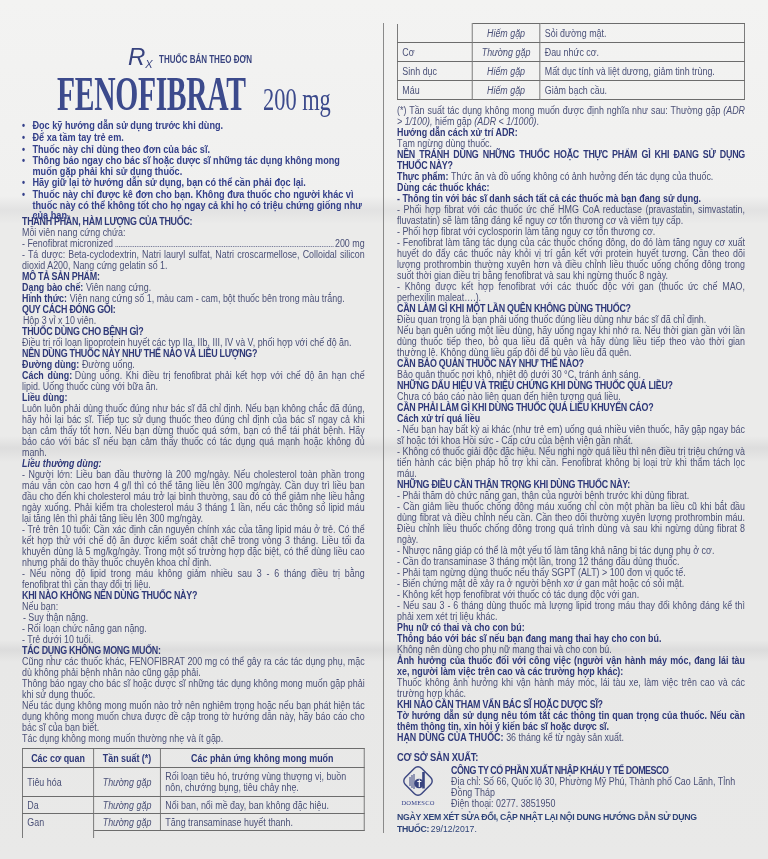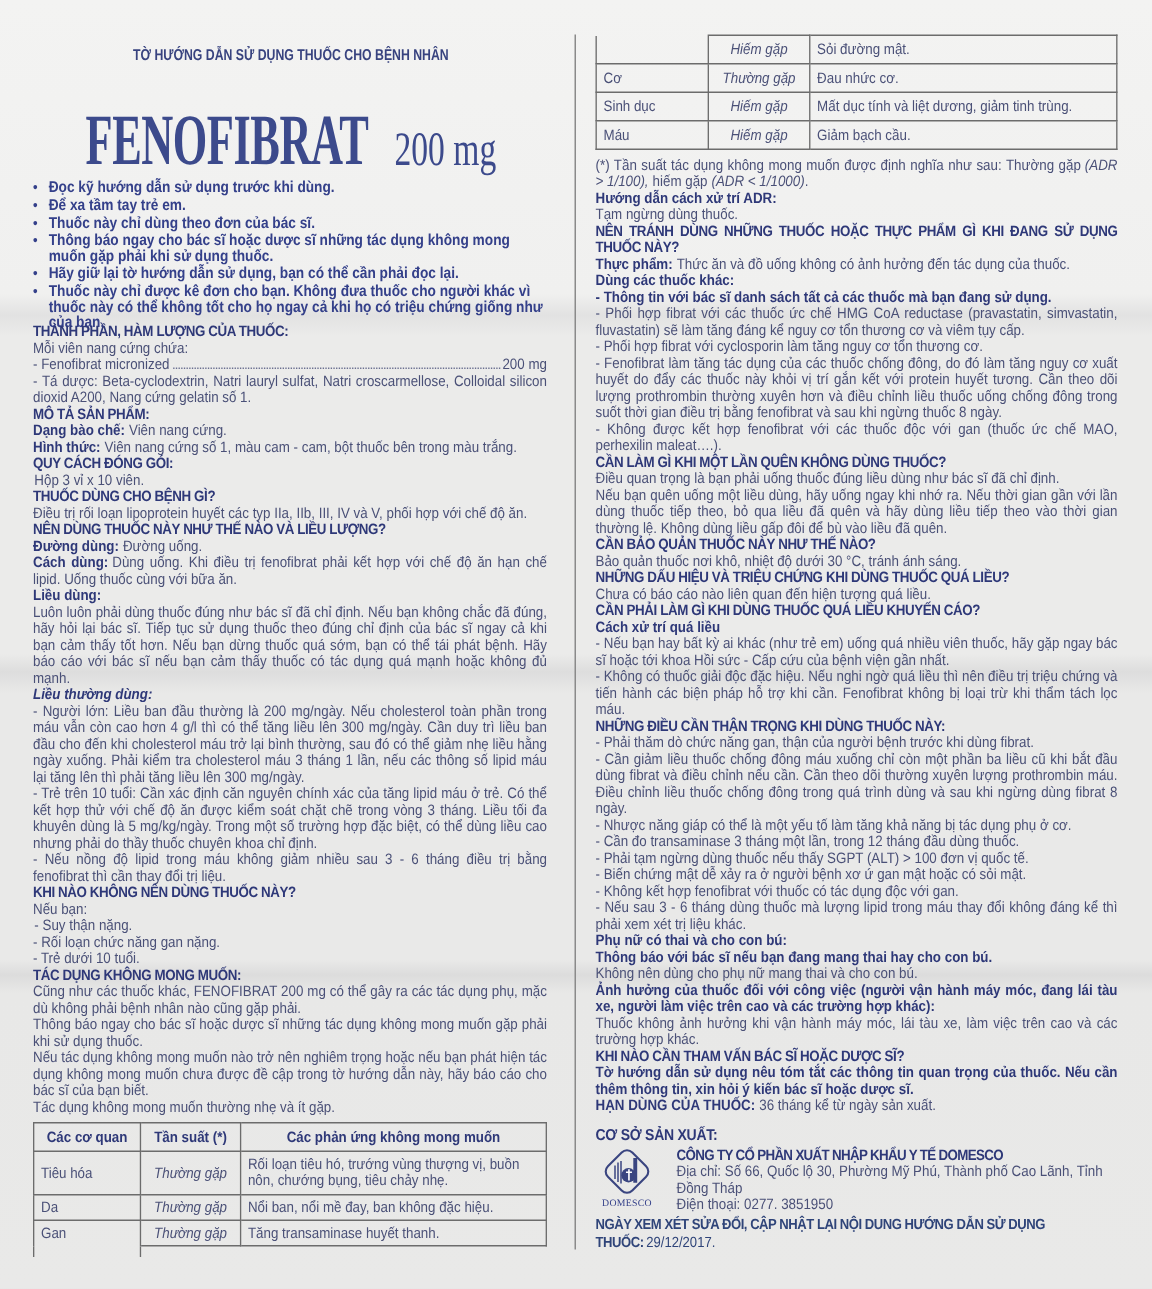--- a/index.html
+++ b/index.html
@@ -66,22 +66,23 @@
 .revision .rlabel{font-weight:bold;letter-spacing:-.35px;}
 .revision .rdate{font-weight:normal;margin-left:2px;}
 </style>
 </head>
 <body>
 
 <div id="page">
 
   <div class="divider"></div>
 
-  <div class="doc-title">
-    <span>TỜ HƯỚNG DẪN SỬ DỤNG THUỐC CHO BỆNH NHÂN</span>
+  <div class="rx-line">
+    <span class="rx"><span>R</span><sub>X</sub></span>
+    <span class="rx-label">THUỐC BÁN THEO ĐƠN</span>
   </div>
   <div class="brand-name">FENOFIBRAT</div>
   <div class="brand-strength">200 mg</div>
 
   <ul class="warnings">
     <li>
         <span class="bullet"></span>
         <span class="wtext">Đọc kỹ hướng dẫn sử dụng trước khi dùng.</span>
       </li>
     <li>

